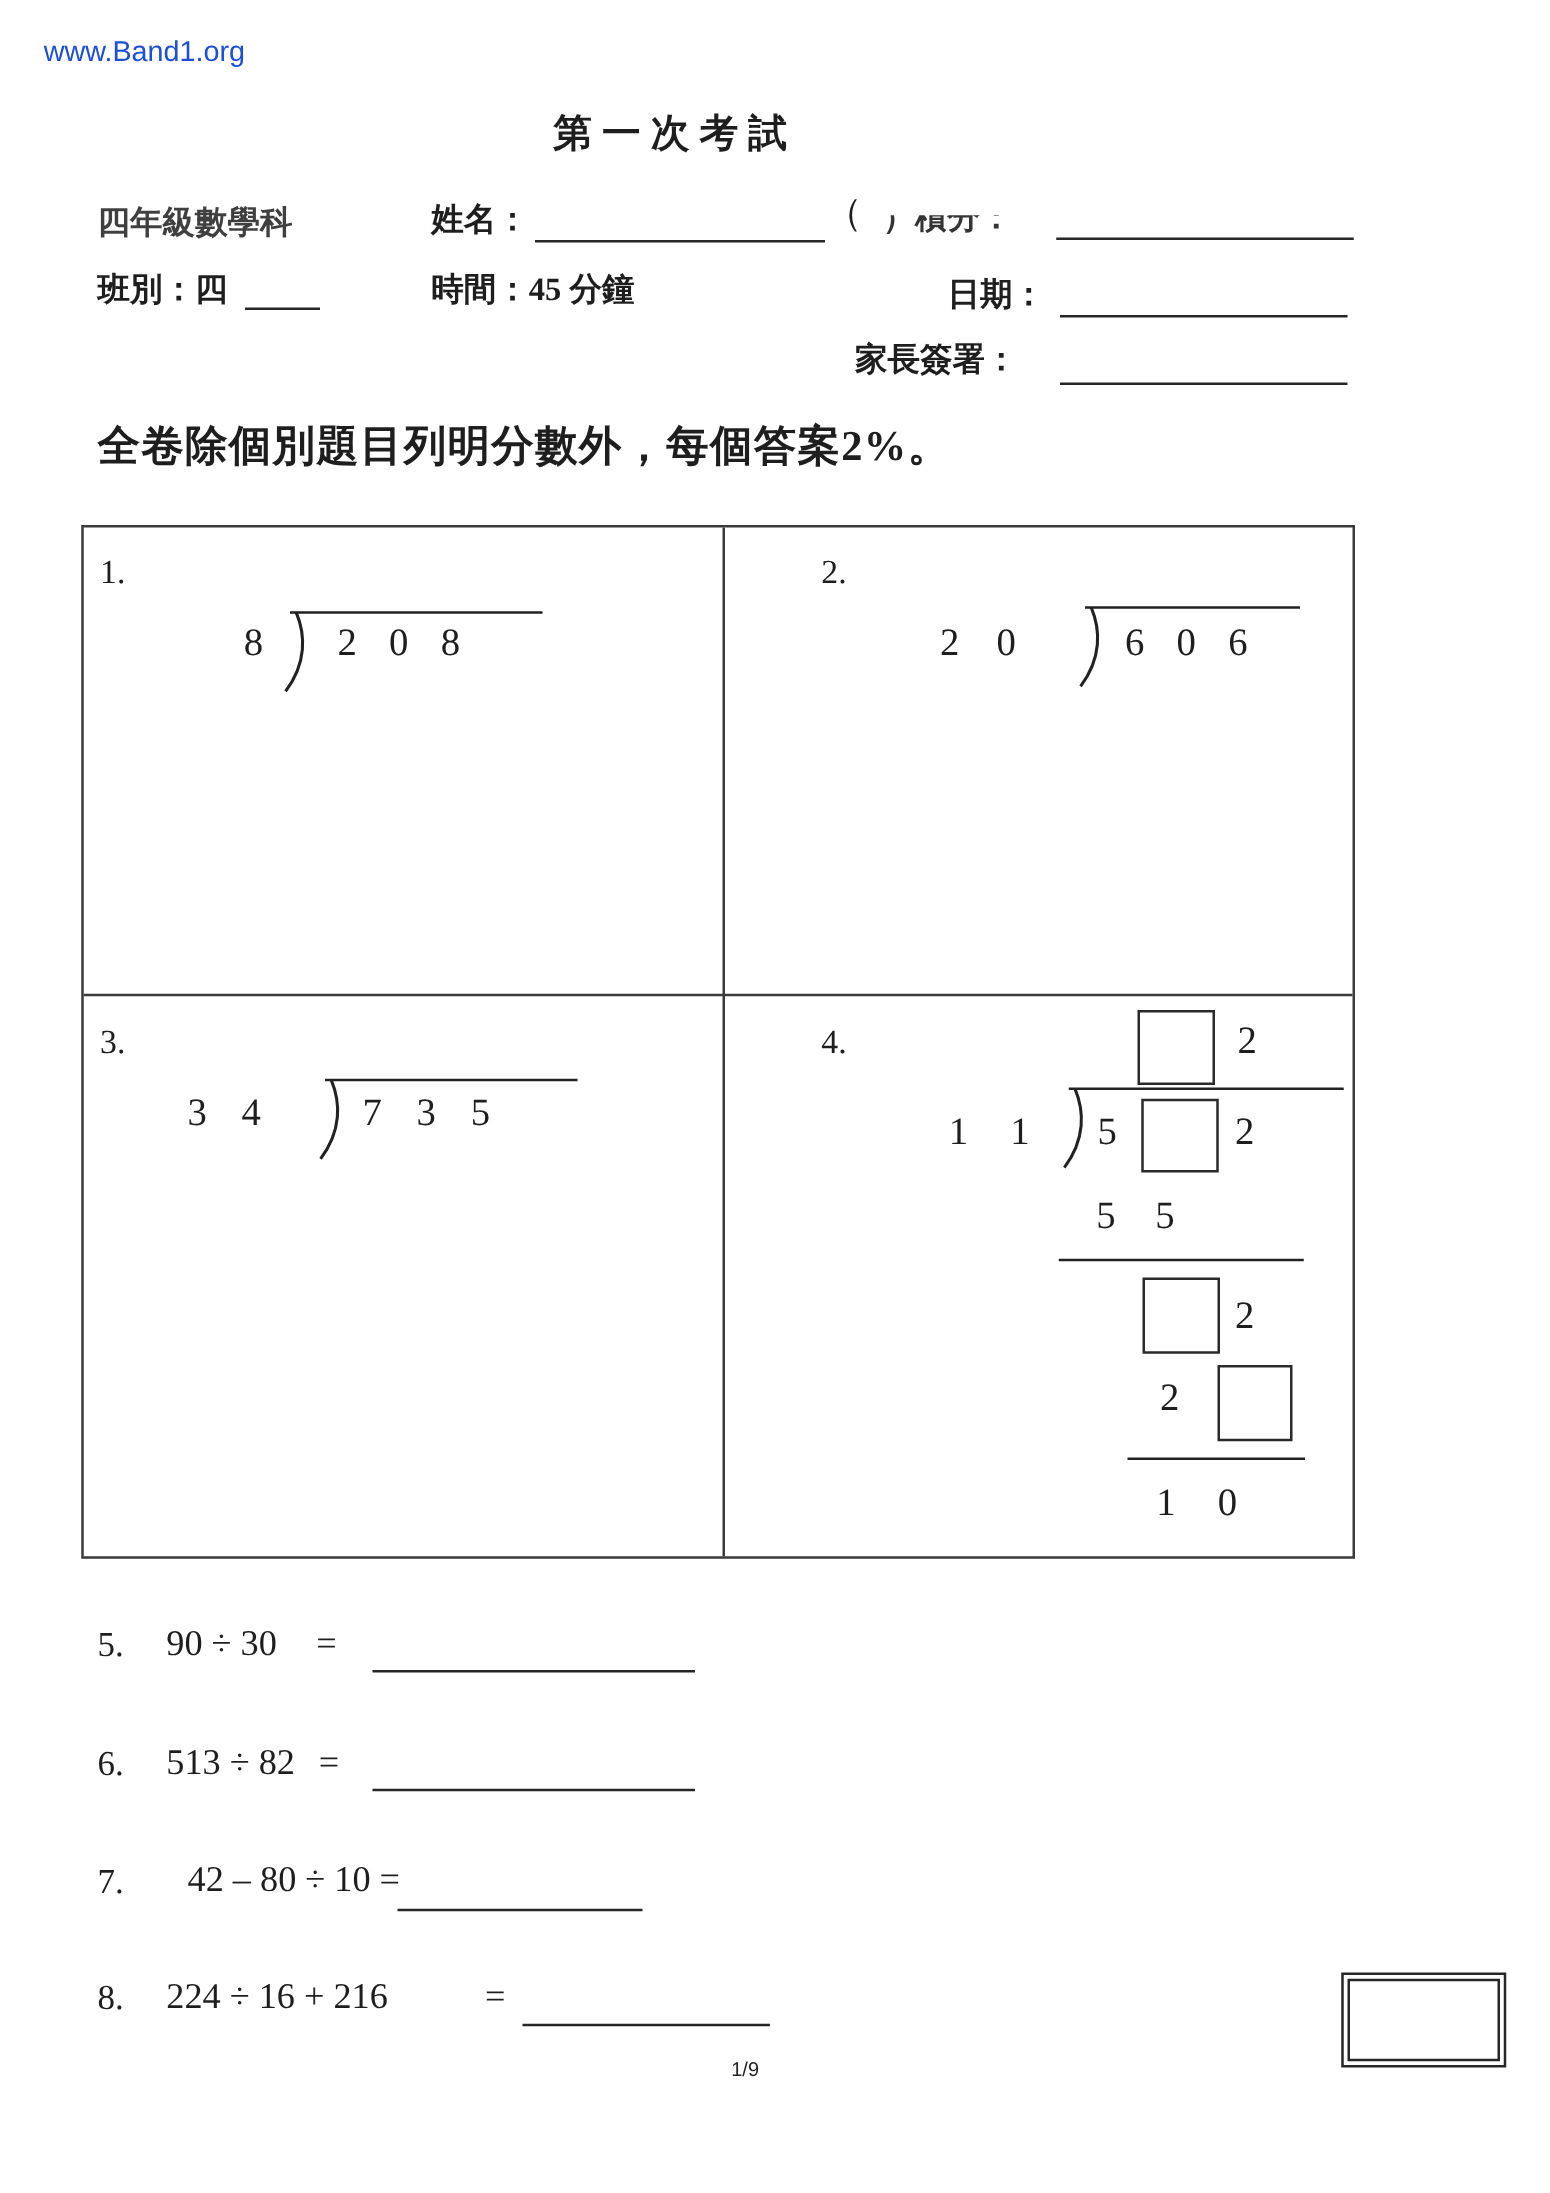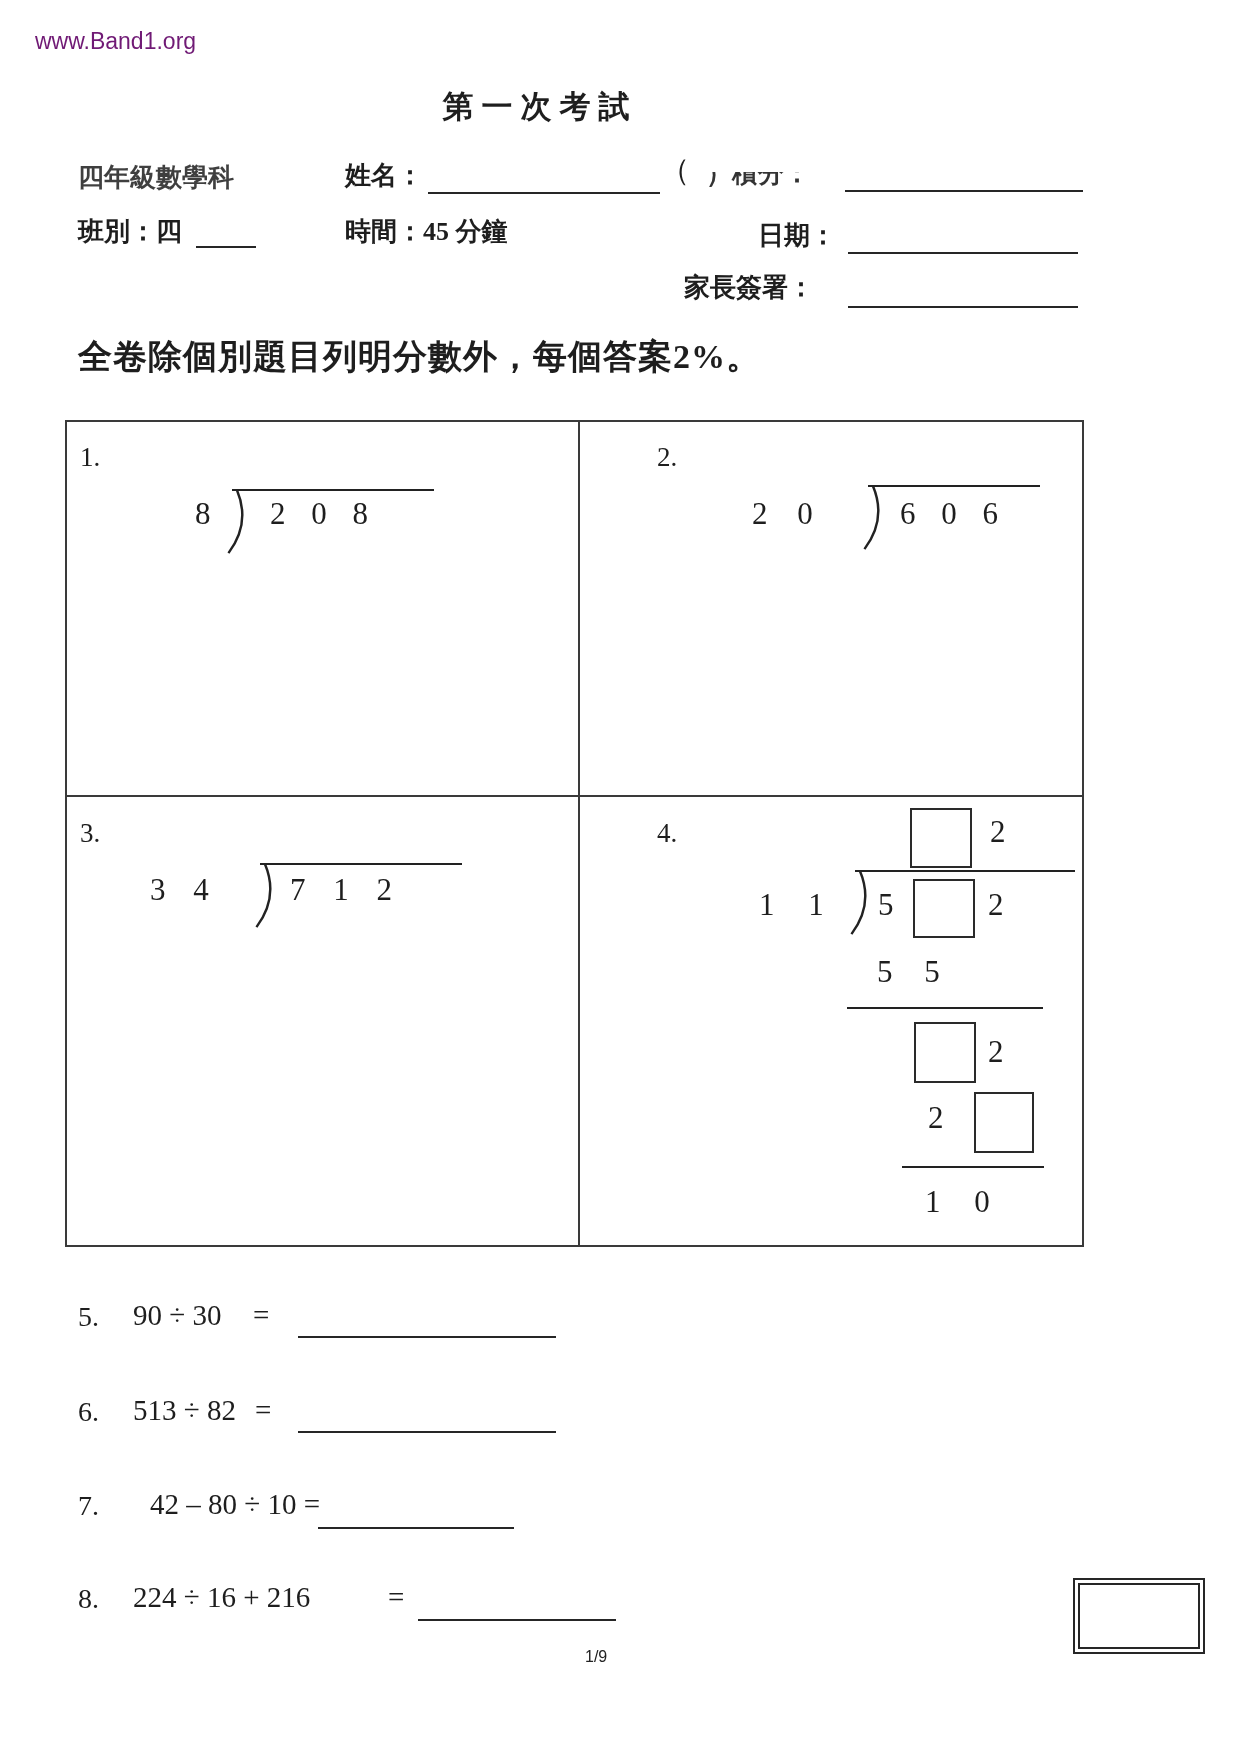--- a/index.html
+++ b/index.html
@@ -6,21 +6,21 @@
   body{
     width:1240px;height:1754px;
     background:#ffffff;
     font-family:"Liberation Serif","DejaVu Serif",serif;
     color:#1e1e1e;
     position:relative;
     overflow:hidden;
   }
   .abs{position:absolute;}
   .sans{font-family:"Liberation Sans","DejaVu Sans",sans-serif;}
-  .watermark{left:35px;top:28px;font-size:23px;color:#701a75;}
+  .watermark{left:35px;top:28px;font-size:23px;color:#1d4ed8;}
   .title{left:0;top:86px;width:1080px;text-align:center;font-size:31px;font-weight:600;letter-spacing:8px;margin:0;}
   .hlabel{font-size:26px;font-weight:600;white-space:nowrap;}
   .faded{opacity:.85;clip-path:inset(8% 0 0 0);filter:blur(.3px);}
   .halfcut{clip-path:inset(46% 0 0 0);opacity:.9;text-align:right;}
   .blank{height:30px;border-bottom:2px solid #262626;}
   .instruction{left:78px;top:334px;font-size:34px;font-weight:700;letter-spacing:1px;}
   .tbl{left:65px;top:420px;width:1015px;height:823px;border:2px solid #3a3a3a;}
   .vdiv{position:absolute;left:511px;top:0;height:100%;border-left:2px solid #3a3a3a;}
   .hdiv{position:absolute;top:373px;left:0;width:100%;border-top:2px solid #3a3a3a;}
   .qnum{font-size:27px;}
@@ -91,21 +91,21 @@
     <span class="abs digits" style="left:833px;top:74px;word-spacing:18px;">6 0 6</span>
   </div>
 
   <div>
     <span class="abs qnum" style="left:13px;top:396px;">3.</span>
     <span class="abs digits" style="left:83px;top:450px;word-spacing:20px;">3 4</span>
     <svg class="abs curve" style="left:183px;top:441px;" viewBox="0 0 28 70">
         <path d="M15 1 C 23 20 24 44 6 68"></path>
       </svg>
     <div class="abs vinc" style="left:193px;top:441px;width:202px;"></div>
-    <span class="abs digits" style="left:223px;top:450px;word-spacing:20px;">7 1 2</span>
+    <span class="abs digits" style="left:223px;top:450px;word-spacing:20px;">7 3 5</span>
   </div>
 
   <div>
     <span class="abs qnum" style="left:590px;top:396px;">4.</span>
 
     <div class="abs answer-box" style="left:843px;top:386px;width:58px;height:56px;"></div>
     <span class="abs digits" style="left:923px;top:392px;">2</span>
 
     <svg class="abs curve" style="left:778px;top:448px;" viewBox="0 0 28 70">
         <path d="M15 1 C 23 20 24 44 6 68"></path>

